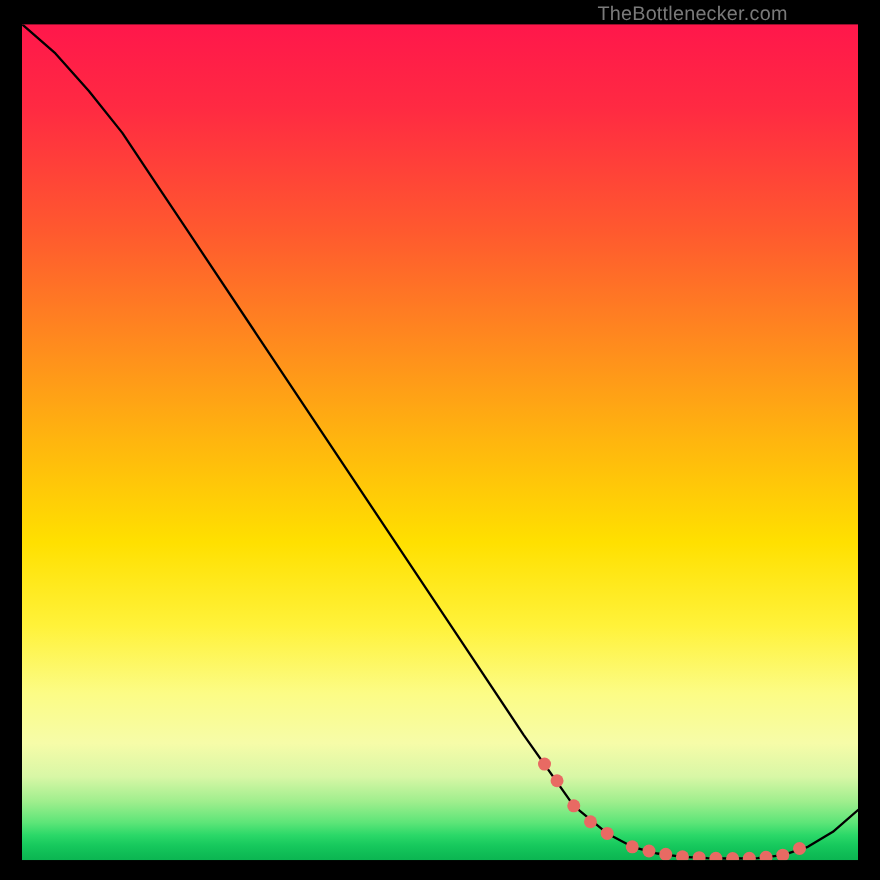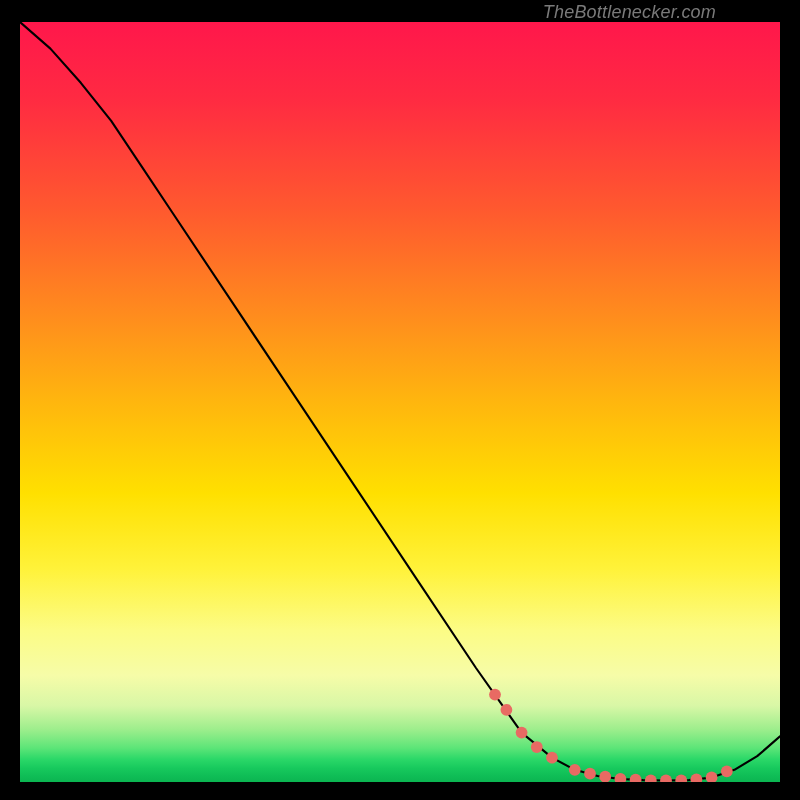--- a/index.html
+++ b/index.html
@@ -9,21 +9,20 @@
     height: 800px;
     background: #000;
     overflow: hidden;
     font-family: -apple-system, BlinkMacSystemFont, "Segoe UI", Arial, sans-serif;
   }
   .stage {
     position: relative;
     width: 736px;
     height: 800px;
     background: #000;
-    font-style: italic;
   }
   .plot-frame {
     position: absolute;
     left: 20px;
     top: 22px;
     width: 760px;
     height: 760px;
     background: #000;
     overflow: hidden;
   }

